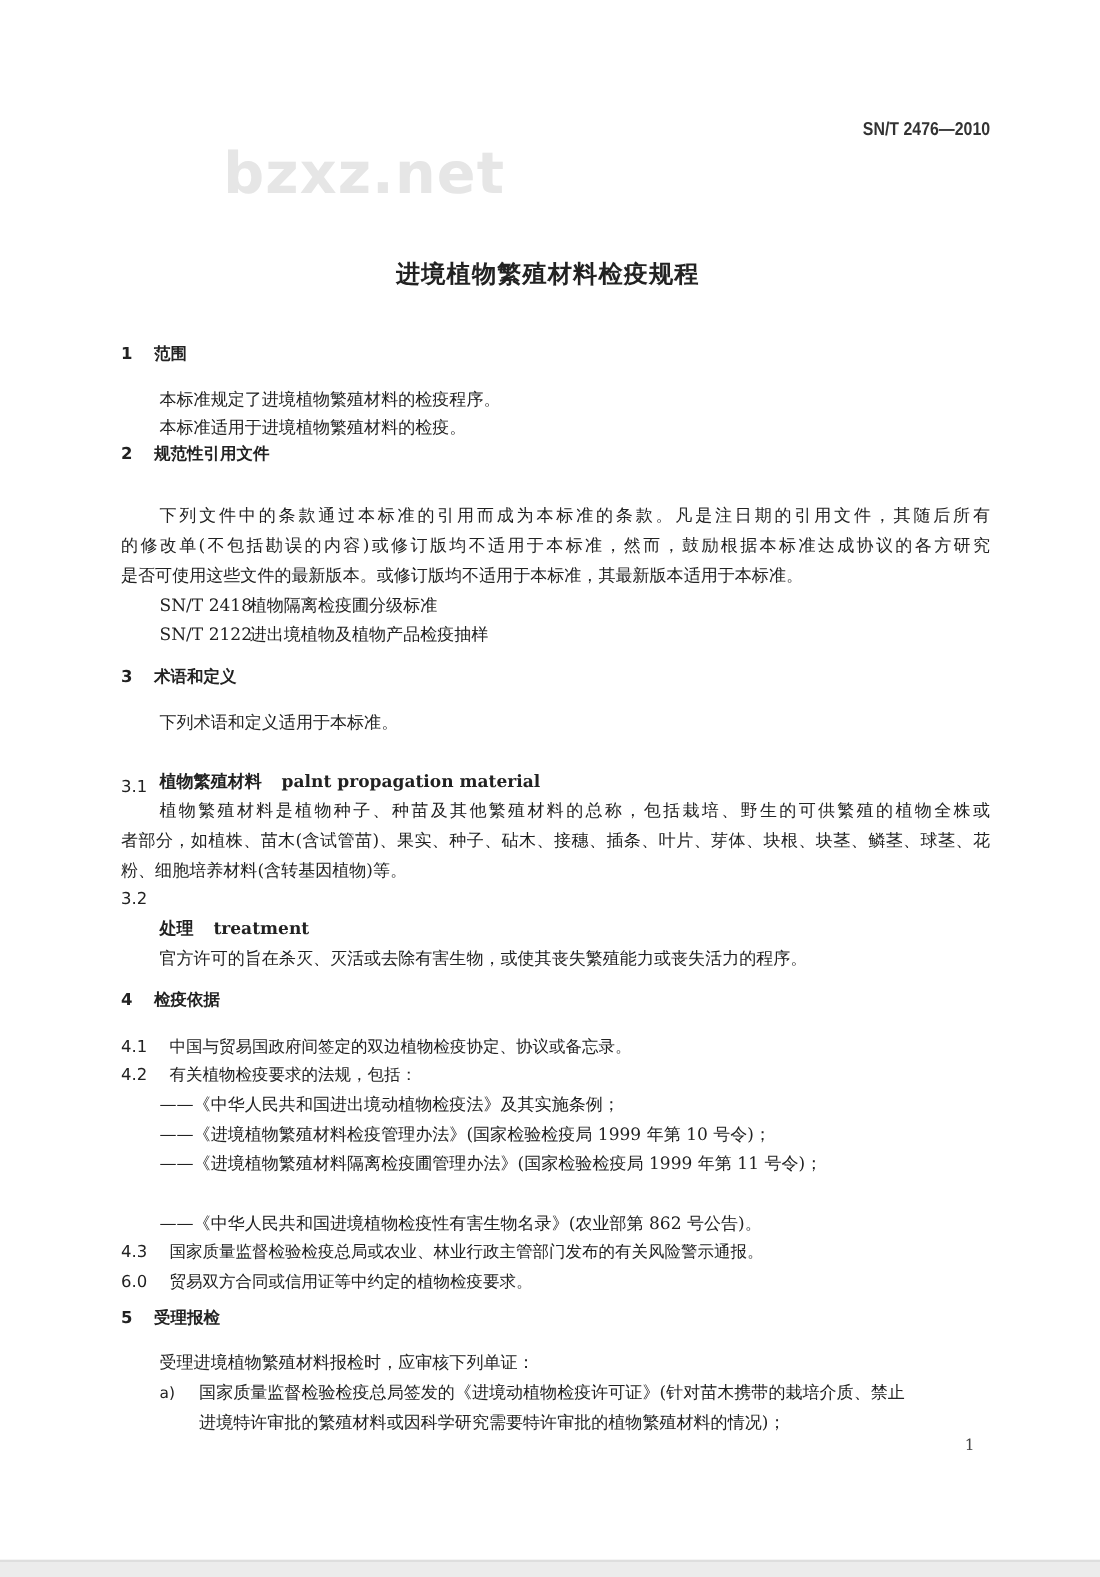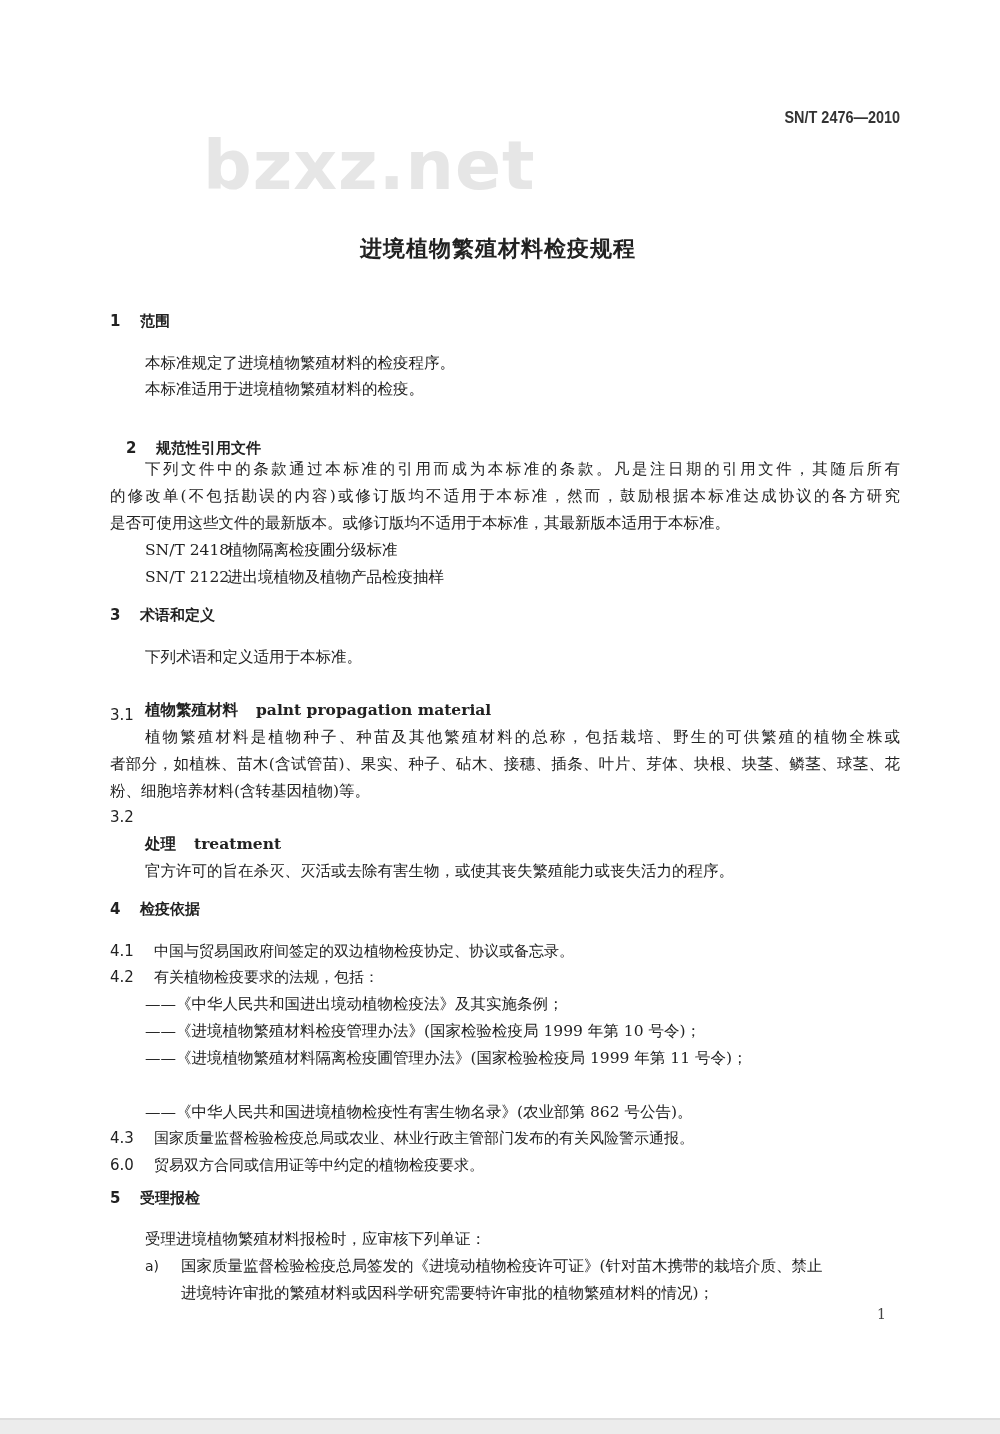--- a/index.html
+++ b/index.html
@@ -3,21 +3,21 @@
 <meta charset="utf-8">
 <style>
   html, body { margin:0; padding:0; }
   body {
     width:1000px; height:1434px; background:#ffffff; position:relative; overflow:hidden;
     font-family:"DejaVu Serif", "Liberation Serif", serif; color:#222;
   }
   .page { position:absolute; left:0; top:0; width:1000px; height:1418px; background:#fff; }
   .footer-band { position:absolute; left:0; top:1418px; width:1000px; height:16px; background:#ececec; border-top:2px solid #dedede; box-sizing:border-box; }
   .std-code { position:absolute; right:100px; top:108px; font-family:"Liberation Sans", sans-serif; font-weight:bold; font-size:17px; letter-spacing:0px; color:#333; transform:scaleX(0.85); transform-origin:right; }
-  .watermark { position:absolute; left:203px; top:132px; font-family:"DejaVu Sans", sans-serif; font-weight:bold; font-size:68px; color:#e6e6e6; letter-spacing:1px; line-height:1; }
+  .watermark { position:absolute; left:203px; top:132px; font-family:"DejaVu Sans", sans-serif; font-weight:bold; font-size:52px; color:#e6e6e6; letter-spacing:1px; line-height:1; }
   .doc-title { position:absolute; left:0; width:996px; top:234px; text-align:center; font-family:"DejaVu Sans", sans-serif; font-weight:bold; font-size:22px; color:#222; letter-spacing:1px; }
   .ln { position:absolute; font-size:15.5px; line-height:20px; white-space:nowrap; color:#222; }
   .h { font-family:"DejaVu Sans", sans-serif; font-weight:bold; font-size:15px; }
   .h .num { display:inline-block; width:30px; }
   .b { font-weight:bold; }
   .sub { font-family:"DejaVu Sans", sans-serif; font-size:15px; }
   .sub .num { display:inline-block; width:44px; }
   .justify { width:790px; text-align-last:justify; text-align:justify; }
   .pagenum { position:absolute; left:877px; top:1306px; font-size:14px; color:#444; }
 </style>
@@ -29,21 +29,21 @@
   <div class="std-code">SN/T 2476—2010</div>
   <div class="watermark">bzxz.net</div>
   <div class="doc-title">进境植物繁殖材料检疫规程</div>
 
   <div class="ln h" style="left:110px; top:311px;">
     <span class="num">1</span><span>范围</span>
   </div>
   <div class="ln" style="left:145px; top:353px;">本标准规定了进境植物繁殖材料的检疫程序。</div>
   <div class="ln" style="left:145px; top:379px;">本标准适用于进境植物繁殖材料的检疫。</div>
 
-  <div class="ln h" style="left:110px; top:438px;margin-left:16px;">
+  <div class="ln h" style="left:110px; top:402px;">
     <span class="num">2</span><span>规范性引用文件</span>
   </div>
   <div class="ln justify" style="left:110px; top:459px; width:790px; text-indent:35px;">下列文件中的条款通过本标准的引用而成为本标准的条款。凡是注日期的引用文件，其随后所有</div>
   <div class="ln justify" style="left:110px; top:486px;">的修改单(不包括勘误的内容)或修订版均不适用于本标准，然而，鼓励根据本标准达成协议的各方研究</div>
   <div class="ln" style="left:110px; top:513px;">是否可使用这些文件的最新版本。或修订版均不适用于本标准，其最新版本适用于本标准。</div>
   <div class="ln" style="left:145px; top:540px;">
     <span style="display:inline-block; width:82px;">SN/T 2418</span><span>植物隔离检疫圃分级标准</span>
   </div>
   <div class="ln" style="left:145px; top:567px;">
     <span style="display:inline-block; width:82px;">SN/T 2122</span><span>进出境植物及植物产品检疫抽样</span>

